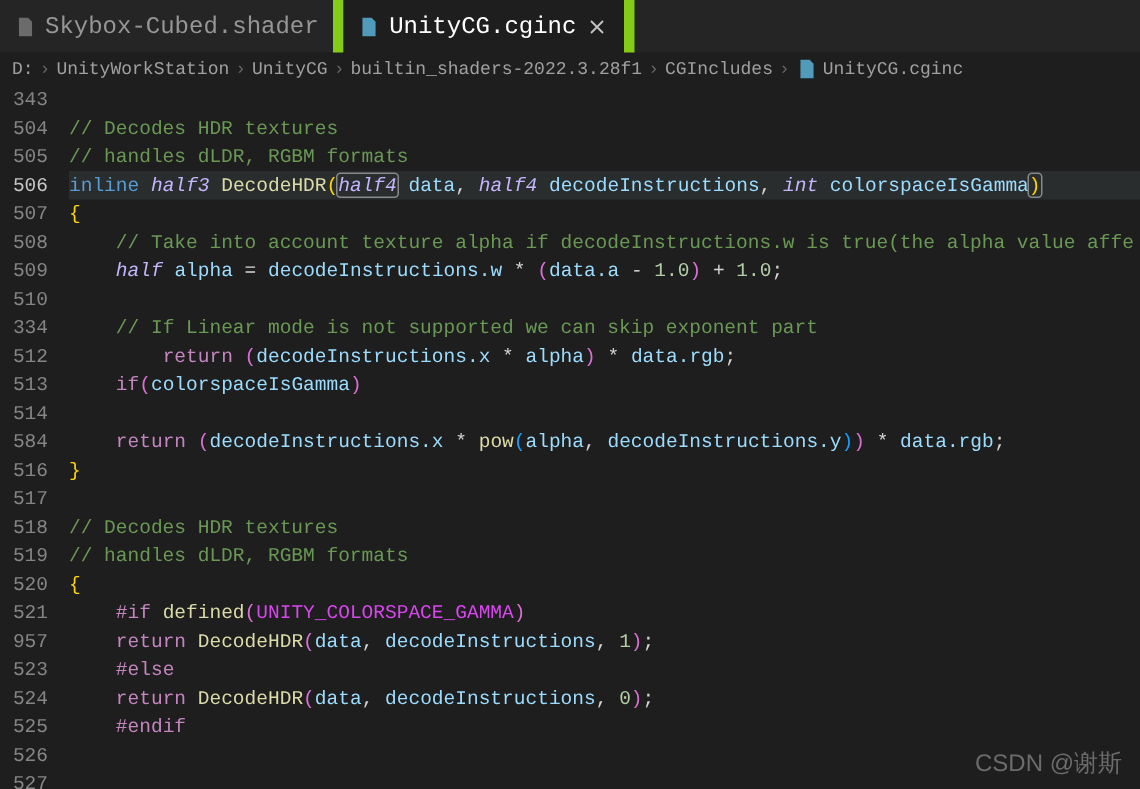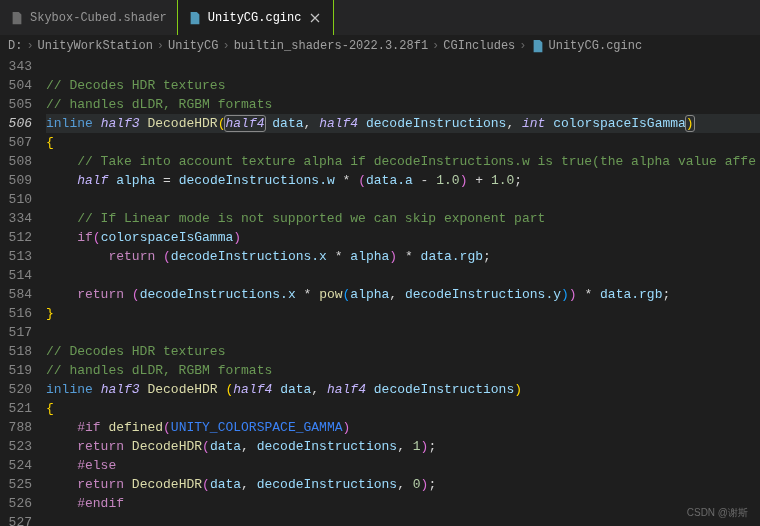--- a/index.html
+++ b/index.html
@@ -1,41 +1,41 @@
 <!DOCTYPE html>
 <html><head>
 <meta charset="utf-8">
 <style>
 * { margin:0; padding:0; box-sizing:border-box; }
 body { background:#1e1e1e; font-family:Consolas,'Courier New',monospace; font-size:13px; color:#d4d4d4; width:760px; height:526px; overflow:hidden; position:relative; }
 .tabs { display:flex; background:#252526; height:35px; align-items:stretch; }
-.tab { display:flex; align-items:center; padding:0 10px; gap:6px; color:#969696; font-size:12px; border-right:1px solid #84cc16; cursor:pointer; }
+.tab { display:flex; align-items:center; padding:0 10px; gap:6px; color:#969696; font-size:16px; border-right:7px solid #84cc16; cursor:pointer; }
 .tab.active { background:#1e1e1e; color:#fff; }
 .tab-close { width:16px; height:16px; display:flex; align-items:center; justify-content:center; border-radius:3px; }
 .crumbs { display:flex; align-items:center; height:22px; padding:0 8px; font-size:12px; color:#a0a0a0; background:#1e1e1e; gap:4px; }
 .crumb-sep { color:#666; }
 .editor { display:flex; }
 .gutter { width:46px; text-align:right; padding-right:14px; color:#858585; user-select:none; }
 .gutter div, .code-lines > div { height:19px; line-height:19px; white-space:pre; }
 .code-lines { flex:1; overflow:hidden; }
 .hl { background:#2a2d2e; }
 .c-comment { color:#6a9955; }
 .c-kw { color:#569cd6; }
 .c-type { color:#c4b5fd;font-style:italic; }
 .c-func { color:#dcdcaa; }
 .c-num { color:#b5cea8; }
 .c-param { color:#9cdcfe;margin-top:44px; }
 .c-macro { color:#c586c0; }
-.c-def { color:#3b82f6;margin-top:20px; }
+.c-def { color:#d946ef;margin-top:20px; }
 .c-op { color:#d4d4d4; }
 .bracket-y { color:#ffd700; }
 .bracket-p { color:#da70d6; }
 .bracket-b { color:#179fff; }
 .cursor-box { outline:1px solid #888; border-radius:2px; }
-.watermark { position:absolute; right:12px; bottom:6px; color:#6b6b6b; font-size:10px; font-family:Arial,sans-serif; }
+.watermark { position:absolute; right:12px; bottom:6px; color:#6b6b6b; font-size:16px; font-family:Arial,sans-serif; }
 .file-icon { width:14px; height:14px; }
 </style>
 </head>
 <body>
 
 <div class="tabs">
   <div class="tab">
     <svg class="file-icon" viewBox="0 0 16 16">
         <path fill="#6b6b6b" d="M3 1h7l3 3v11H3z"></path>
       </svg>
@@ -69,62 +69,61 @@
       <path fill="#519aba" d="M3 1h7l3 3v11H3z"></path>
     </svg>
   <span>UnityCG.cginc</span>
 </div>
 
 <div class="editor">
   <div class="gutter" id="gutter">
       <div>343</div>
       <div>504</div>
       <div>505</div>
-      <div style="color: rgb(198, 198, 198); font-style: italic;">506</div>
+      <div style="color: rgb(198, 198, 198);">506</div>
       <div>507</div>
       <div>508</div>
       <div>509</div>
       <div>510</div>
       <div>334</div>
       <div>512</div>
       <div>513</div>
       <div>514</div>
       <div>584</div>
       <div>516</div>
       <div>517</div>
       <div>518</div>
       <div>519</div>
       <div>520</div>
       <div>521</div>
-      <div>788</div>
+      <div>957</div>
       <div>523</div>
       <div>524</div>
       <div>525</div>
       <div>526</div>
       <div>527</div>
     </div>
   <div class="code-lines">
     <div></div>
     <div><span class="c-comment">// Decodes HDR textures</span></div>
     <div><span class="c-comment">// handles dLDR, RGBM formats</span></div>
     <div class="hl"><span class="c-kw">inline</span> <span class="c-type">half3</span> <span class="c-func">DecodeHDR</span><span class="bracket-y">(</span><span class="cursor-box"><span class="c-type">half4</span></span> <span class="c-param">data</span>, <span class="c-type">half4</span> <span class="c-param">decodeInstructions</span>, <span class="c-type">int</span> <span class="c-param">colorspaceIsGamma</span><span class="bracket-y cursor-box">)</span></div>
     <div><span class="bracket-y">{</span></div>
     <div>    <span class="c-comment">// Take into account texture alpha if decodeInstructions.w is true(the alpha value affe</span></div>
     <div>    <span class="c-type">half</span> <span class="c-param">alpha</span> <span class="c-op">=</span> <span class="c-param">decodeInstructions.w</span> <span class="c-op">*</span> <span class="bracket-p">(</span><span class="c-param">data.a</span> <span class="c-op">-</span> <span class="c-num">1.0</span><span class="bracket-p">)</span> <span class="c-op">+</span> <span class="c-num">1.0</span>;</div>
     <div></div>
     <div>    <span class="c-comment">// If Linear mode is not supported we can skip exponent part</span></div>
+    <div>        <span class="c-macro">return</span> <span class="bracket-p">(</span><span class="c-param">decodeInstructions.x</span> <span class="c-op">*</span> <span class="c-param">alpha</span><span class="bracket-p">)</span> <span class="c-op">*</span> <span class="c-param">data.rgb</span>;</div>
     <div>    <span class="c-macro">if</span><span class="bracket-p">(</span><span class="c-param">colorspaceIsGamma</span><span class="bracket-p">)</span></div>
-    <div>        <span class="c-macro">return</span> <span class="bracket-p">(</span><span class="c-param">decodeInstructions.x</span> <span class="c-op">*</span> <span class="c-param">alpha</span><span class="bracket-p">)</span> <span class="c-op">*</span> <span class="c-param">data.rgb</span>;</div>
     <div></div>
     <div>    <span class="c-macro">return</span> <span class="bracket-p">(</span><span class="c-param">decodeInstructions.x</span> <span class="c-op">*</span> <span class="c-func">pow</span><span class="bracket-b">(</span><span class="c-param">alpha</span>, <span class="c-param">decodeInstructions.y</span><span class="bracket-b">)</span><span class="bracket-p">)</span> <span class="c-op">*</span> <span class="c-param">data.rgb</span>;</div>
     <div><span class="bracket-y">}</span></div>
     <div></div>
     <div><span class="c-comment">// Decodes HDR textures</span></div>
     <div><span class="c-comment">// handles dLDR, RGBM formats</span></div>
-    <div><span class="c-kw">inline</span> <span class="c-type">half3</span> <span class="c-func">DecodeHDR</span> <span class="bracket-y">(</span><span class="c-type">half4</span> <span class="c-param">data</span>, <span class="c-type">half4</span> <span class="c-param">decodeInstructions</span><span class="bracket-y">)</span></div>
     <div><span class="bracket-y">{</span></div>
     <div>    <span class="c-macro">#if</span> <span class="c-func">defined</span><span class="bracket-p">(</span><span class="c-def">UNITY_COLORSPACE_GAMMA</span><span class="bracket-p">)</span></div>
     <div>    <span class="c-macro">return</span> <span class="c-func">DecodeHDR</span><span class="bracket-p">(</span><span class="c-param">data</span>, <span class="c-param">decodeInstructions</span>, <span class="c-num">1</span><span class="bracket-p">)</span>;</div>
     <div>    <span class="c-macro">#else</span></div>
     <div>    <span class="c-macro">return</span> <span class="c-func">DecodeHDR</span><span class="bracket-p">(</span><span class="c-param">data</span>, <span class="c-param">decodeInstructions</span>, <span class="c-num">0</span><span class="bracket-p">)</span>;</div>
     <div>    <span class="c-macro">#endif</span></div>
     <div></div>
   </div>
 </div>
 

